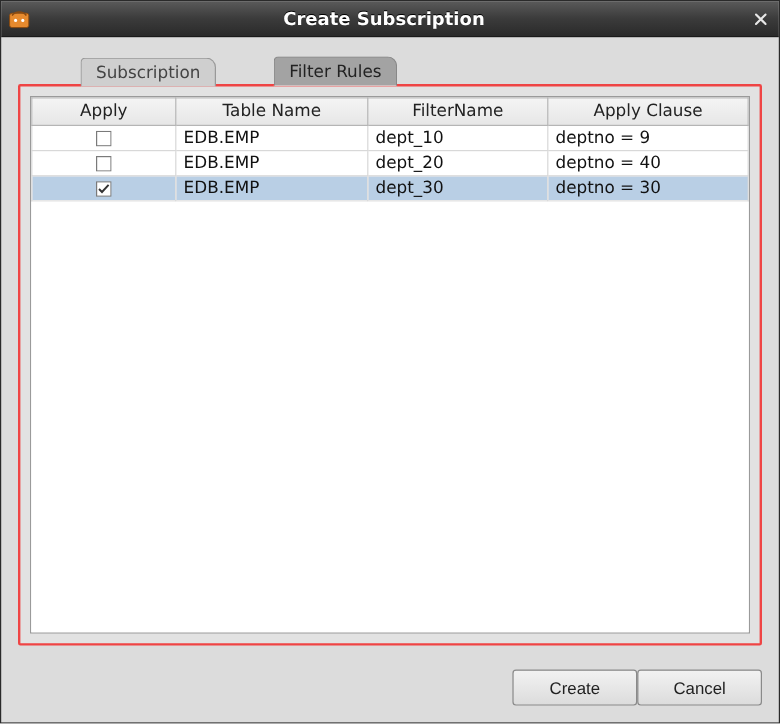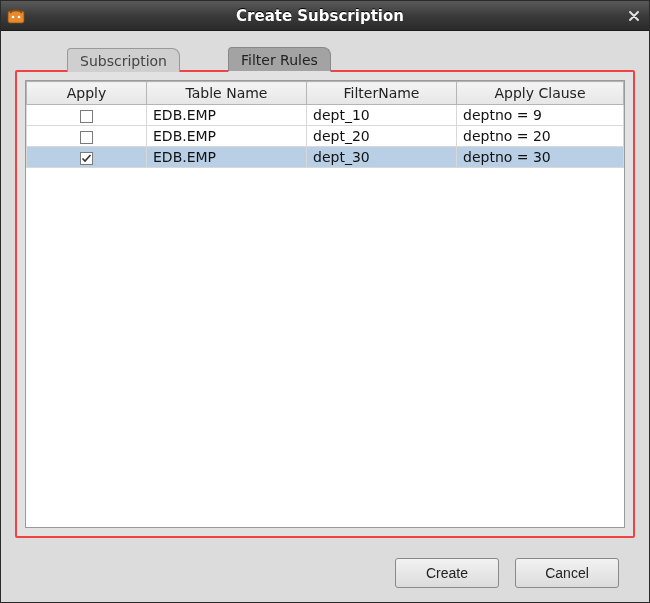--- a/index.html
+++ b/index.html
@@ -150,24 +150,23 @@
     vertical-align: middle;
   }
 
   .table-body-space {
     flex: 1 1 auto;
     background: #fff;
   }
 
   
   .footer {
-    padding: 10px 30px 14px 14px;
+    padding: 10px 14px 14px 14px;
     display: flex;
     justify-content: flex-end;
-    gap: 16px;
   }
   button.dlg {
     min-width: 104px;
     padding: 6px 10px;
     font-size: 14px;
     background: linear-gradient(to bottom, #f2f2f2, #dcdcdc);
     border: 1px solid #8a8a8a;
     border-radius: 3px;
     color: #222;
     cursor: pointer;
@@ -224,21 +223,21 @@
                 <td class="col-table">EDB.EMP</td>
                 <td class="col-filter">dept_10</td>
                 <td class="col-clause">deptno = 9</td>
               </tr>
               <tr>
                 <td class="col-apply"><span><svg class="chk" viewBox="0 0 13 13" width="13" height="13">
                       <rect x="0.5" y="0.5" width="12" height="12" fill="#fff" stroke="#7a7a7a"></rect>
                     </svg></span></td>
                 <td class="col-table">EDB.EMP</td>
                 <td class="col-filter">dept_20</td>
-                <td class="col-clause">deptno = 20</td>
+                <td class="col-clause">deptno = 40</td>
               </tr>
               <tr class="selected">
                 <td class="col-apply"><span><svg class="chk" viewBox="0 0 13 13" width="13" height="13">
                       <rect x="0.5" y="0.5" width="12" height="12" fill="#fff" stroke="#7a7a7a"></rect>
                       <path d="M2.5 6.5 L5 9 L10.5 3" fill="none" stroke="#333" stroke-width="1.6"></path>
                     </svg></span></td>
                 <td class="col-table">EDB.EMP</td>
                 <td class="col-filter">dept_30</td>
                 <td class="col-clause">deptno = 30</td>
               </tr>

